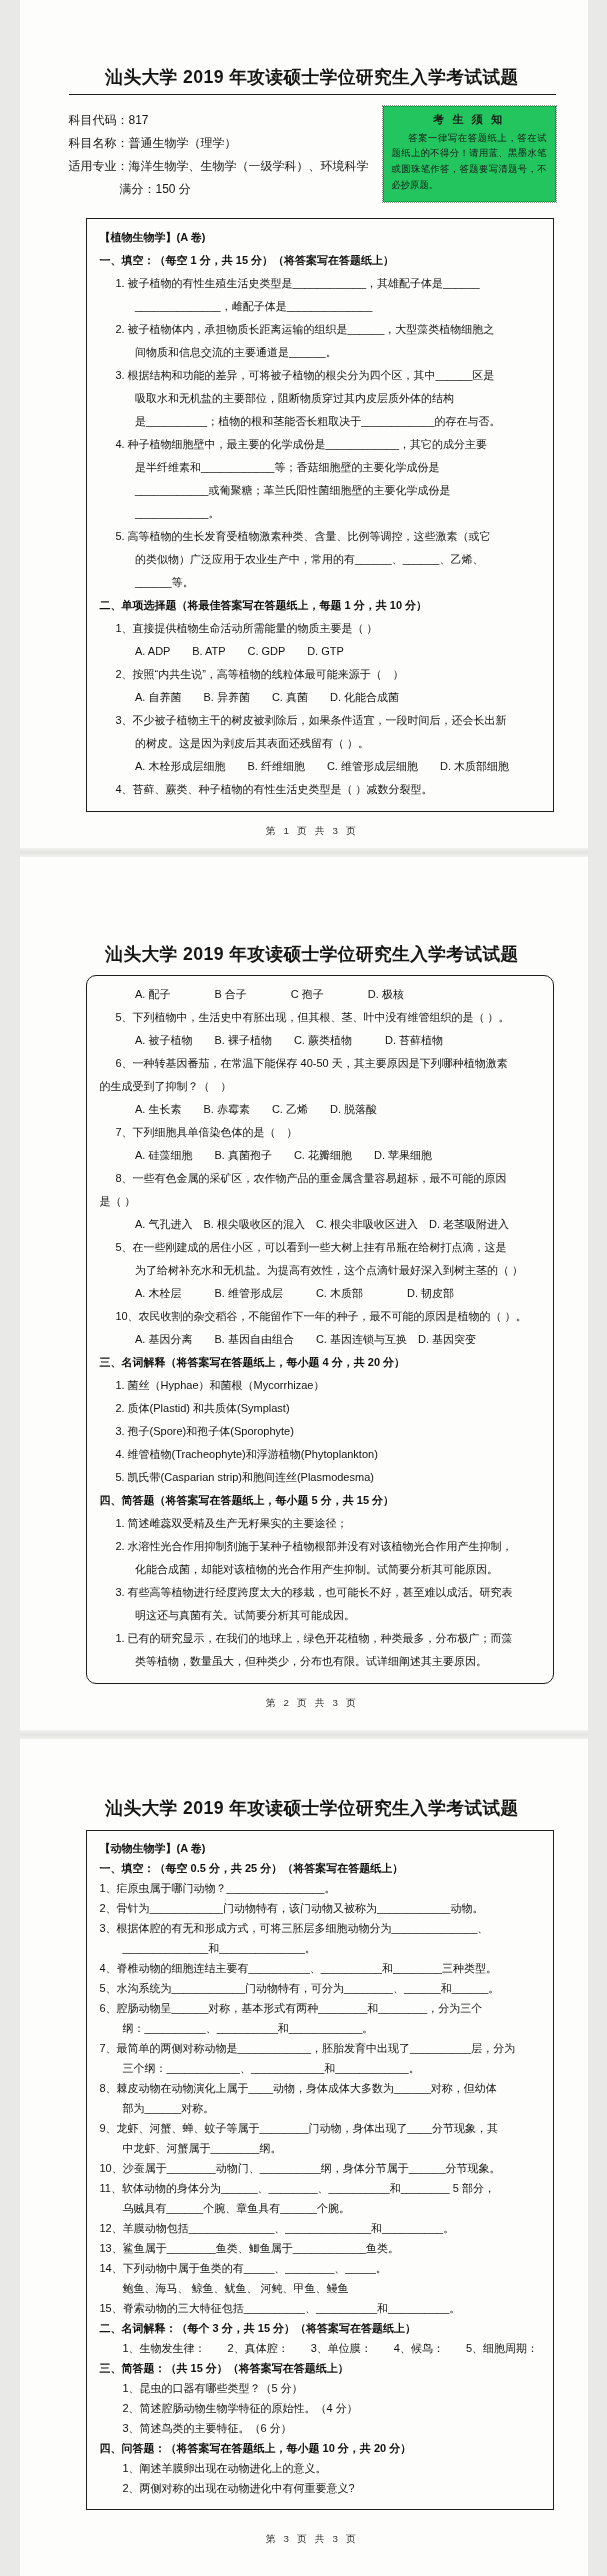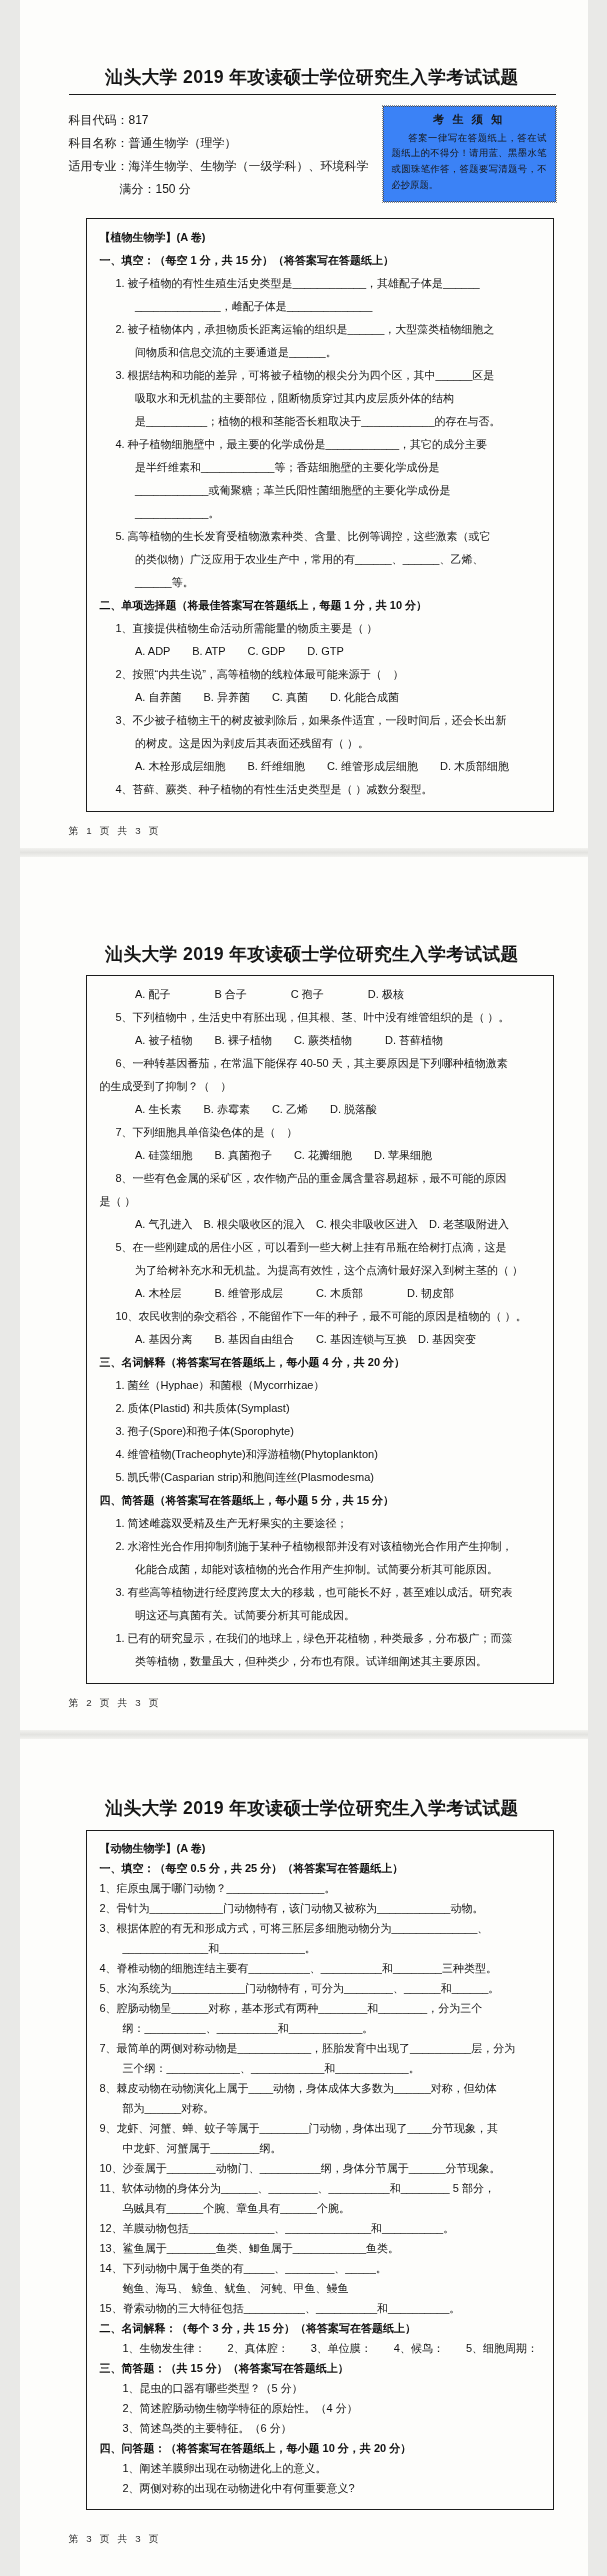--- a/index.html
+++ b/index.html
@@ -43,21 +43,21 @@
   .meta-label { font-weight: normal; }
 
   .notice {
     flex: 0 0 auto;
     width: 173px;
     border: 1.8px dotted #4a4a4a;
     outline: 0.9px dotted #8a8a8a;
     outline-offset: 0.9px;
     padding: 5.3px 8px 7px 8px;
     margin-top: 1.8px;
-    background: #3b82f6;
+    background: #22c55e;
   }
   .notice-head {
     text-align: center;
     font-weight: bold;
     font-size: 11px;
     letter-spacing: 2.7px;
     margin-bottom: 3.5px;
   }
   .notice-body {
     margin: 0;
@@ -68,38 +68,38 @@
   }
 
   .qbox {
     border: 1.8px solid #1c1c1c;
     margin-top: 16px;
     margin-left: 17.7px;
     margin-right: 1.8px;
     padding: 7px 5.3px 10.6px 8.8px;
     background: #fdfdfb;
   }
-  .page-2 .qbox { margin-top: 5.3px; }
+  .page-2 .qbox { margin-top: 5.3px; border-radius: 10px; }
   .page-3 .qbox { margin-top: 7px; }
 
   .line {
     font-size: 11px;
     line-height: 23px;
     word-break: break-all;
     color: #121212;
   }
   .page-3 .line { line-height: 20px; }
   .line.bold { font-weight: bold; }
   .ind0 { padding-left: 3.5px; }
   .ind1 { padding-left: 19.4px; }
   .ind2 { padding-left: 39px; }
   .page-3 .ind1 { padding-left: 26.5px; }
 
   .footer {
-    text-align: left;
+    text-align: center;
     font-size: 9.7px;
     color: #2e2e2e;
     margin-top: 12.4px;
     letter-spacing: 2.7px;
   }
   .page-3 .footer { margin-top: 23px; }
 
   
   .streak { position: absolute; background: rgba(60,60,60,.18); width: 1.8px; }
   .streak.s1 { left: 1.8px; top: 371px; height: 371px; }

